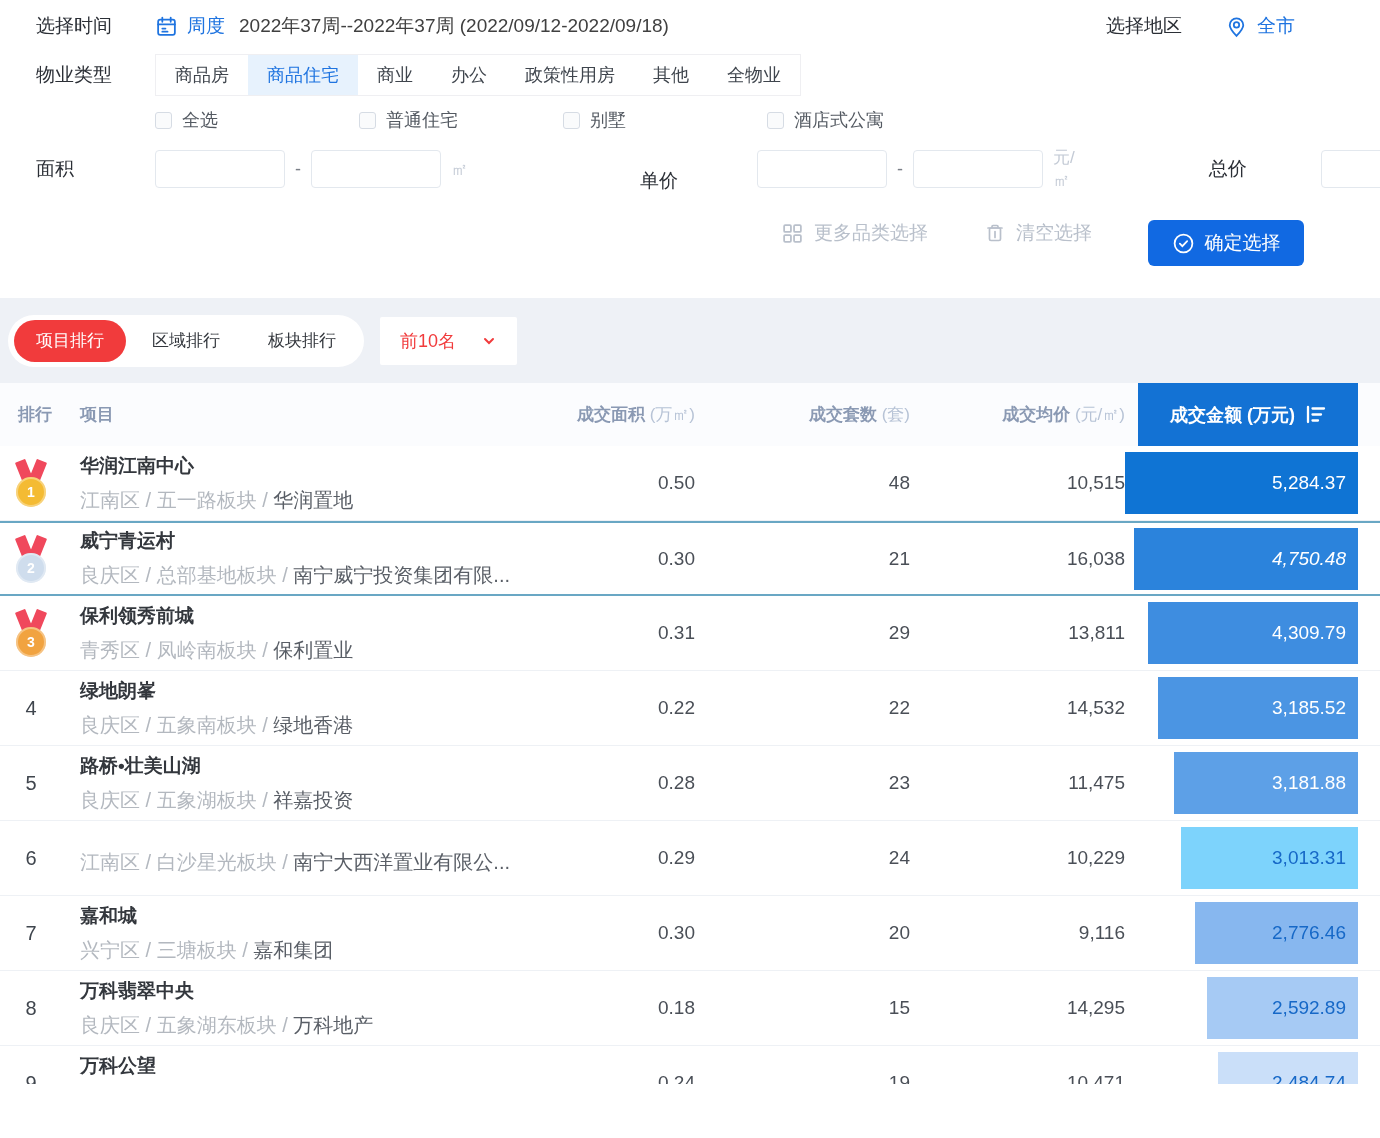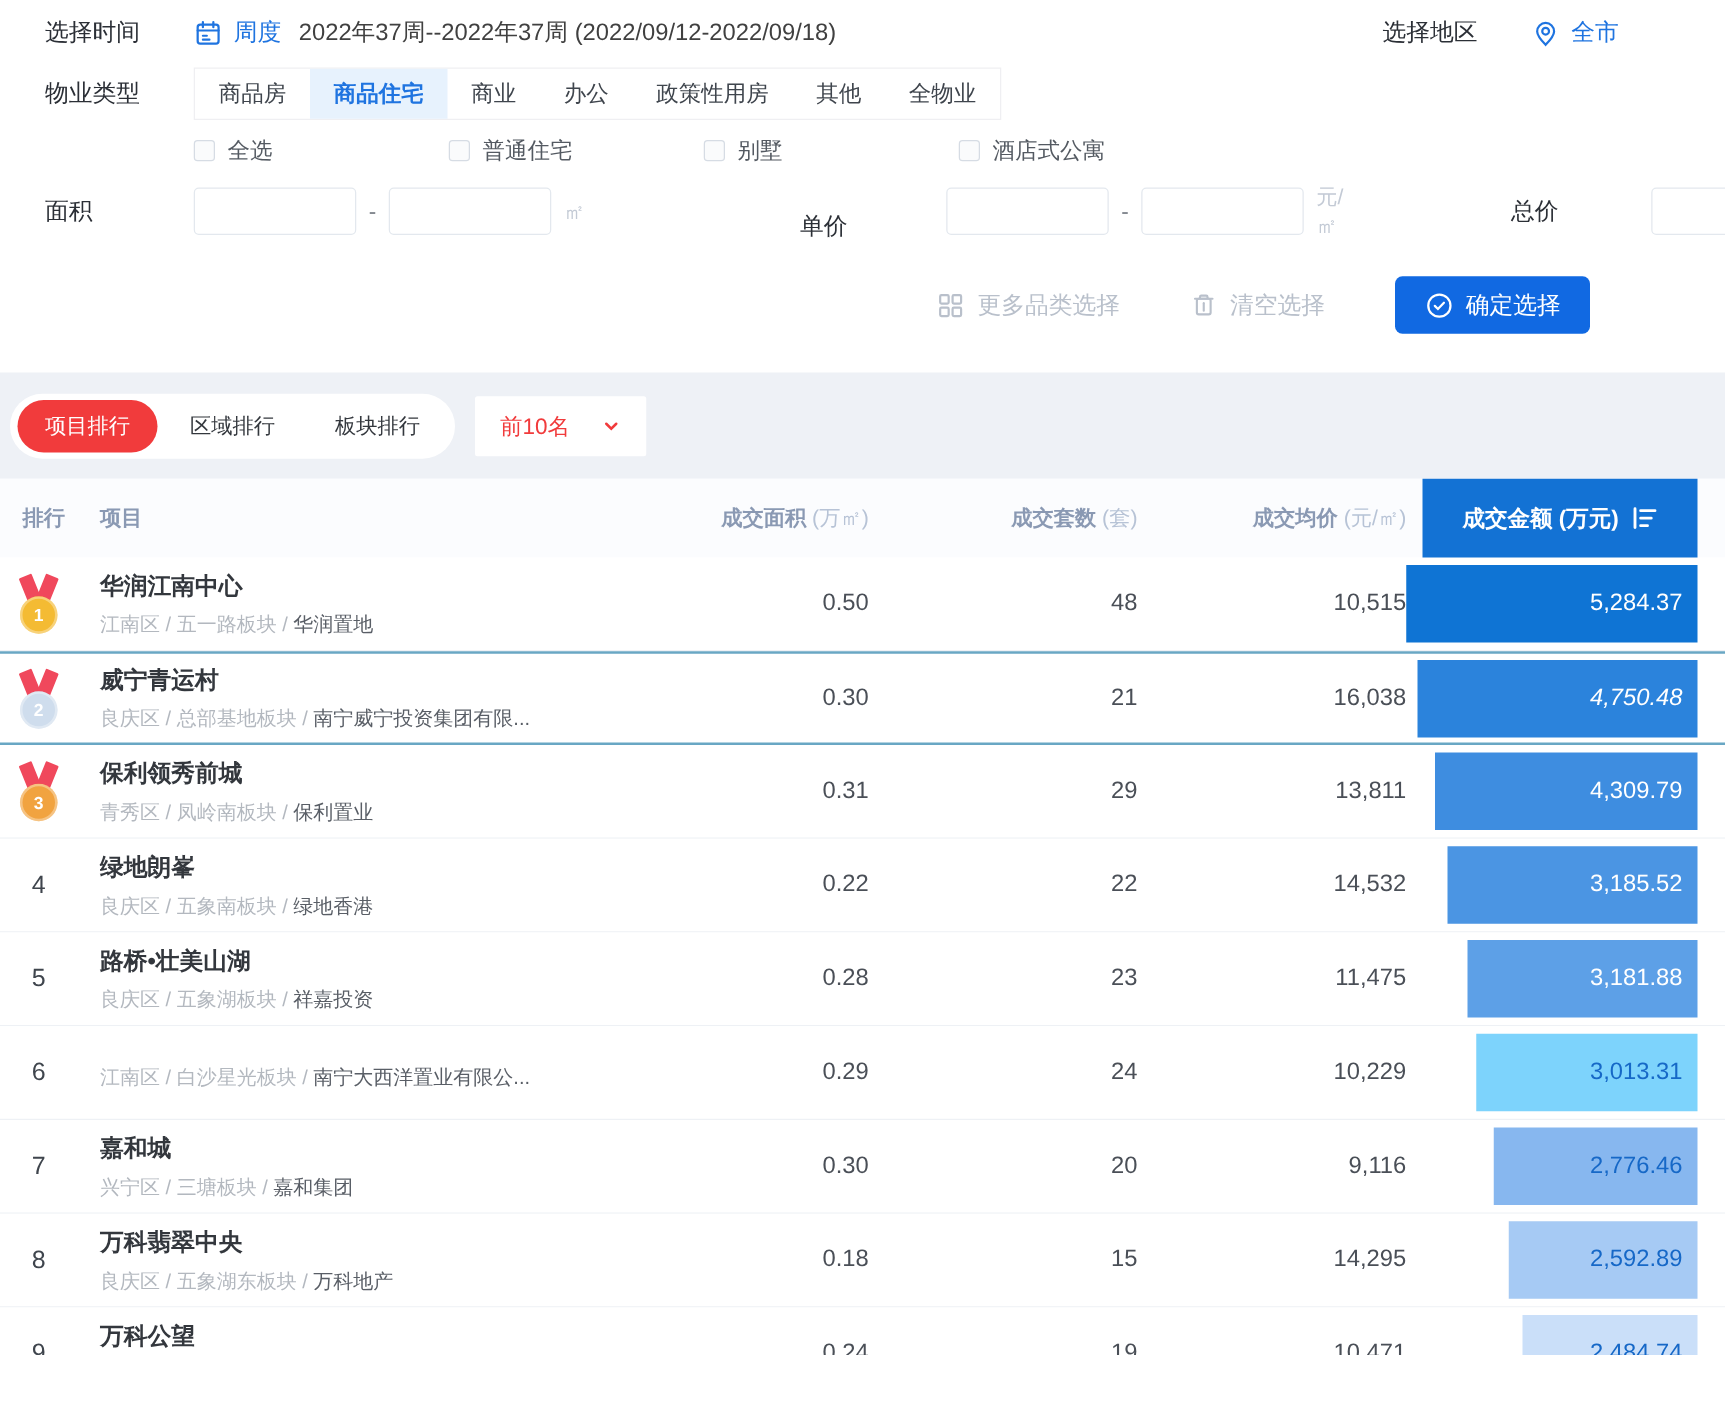--- a/index.html
+++ b/index.html
@@ -15,41 +15,41 @@
   .mode { margin-left:9px; }
   .range-text { margin-left:14px; font-size:19px; color:#404040; }
   .topbar .right { margin-left:auto; display:flex; align-items:center; padding-right:85px; }
   .topbar .right .icon { margin-left:42px; }
   .topbar .right .blue { margin-left:8px; }
 
   
   .type-row { margin:14px 0 0 36px; display:flex; align-items:center; height:42px; }
   .ptabs { display:flex; border:1px solid #efeff2; height:42px; }
   .ptab { padding:0 19px; line-height:40px; font-size:18px; color:#3f454d; cursor:pointer; white-space:nowrap; }
-  .ptab.active { background:#e7f2fd; color:#1f74e0;font-weight:bold; }
+  .ptab.active { background:#e7f2fd; color:#1f74e0; }
 
   
   .check-row { margin:8px 0 0 155px; height:32px; display:flex; align-items:center; }
   .chk { display:flex; align-items:center; width:204px; cursor:pointer; }
   .box { width:17px; height:17px; border:1px solid #d6dce4; border-radius:3px; background:#fafbfc; flex:0 0 auto; }
   .clabel { margin-left:10px; font-size:18px; color:#545a62; }
 
   
   .range-row { margin:14px 0 0 36px; height:38px; display:flex; align-items:center; }
   .rinput { width:130px; height:38px; border:1px solid #e3e8ee; border-radius:4px; background:#fff; outline:none; font-size:16px; padding:0 10px; color:#333; }
   .dash { margin:0 10px; color:#7a7f87; font-size:18px; }
   .unit { margin-left:10px; color:#c3cad5; font-size:17px; }
   .plabel { font-size:19px; color:#2b2f36; white-space:nowrap; }
   .lbl-price { margin-left:172px;margin-top:24px; }
   .gap-inp { margin-left:79px; }
   .lbl-total { margin-left:134px; }
   .cut { margin-left:74px; }
 
   
-  .action-row { margin-top:32px; height:48px; display:flex; align-items:center; justify-content:flex-end; padding-right:108px; }
+  .action-row { margin-top:32px; height:48px; display:flex; align-items:flex-start; justify-content:flex-end; padding-right:76px; }
   .ghost-btn { display:flex; align-items:center; gap:10px; color:#b9c0cb; font-size:19px; cursor:pointer; }
   .ghost-btn + .ghost-btn { margin-left:56px; }
   .confirm-btn { margin-left:56px; width:156px; height:46px; background:#1169e2; border-radius:6px; display:flex; align-items:center; justify-content:center; gap:10px; color:#fff; font-size:19px; cursor:pointer; }
 
   
   .rank-band { margin-top:30px; height:85px; background:#eef1f6; display:flex; align-items:center; padding-left:8px; }
   .pills-wrap { background:#fff; border-radius:26px; padding:5px 6px; display:flex; gap:4px; }
   .pill { padding:0 22px; line-height:42px; border-radius:21px; font-size:17px; color:#33373d; cursor:pointer; white-space:nowrap; }
   .pill.active { background:#f13b3c; color:#fff; }
   .top-select { margin-left:16px; background:#fff; height:48px; padding:0 20px; display:flex; align-items:center; gap:25px; color:#f13b3c; font-size:18px; cursor:pointer; border-radius:2px; }
@@ -63,21 +63,21 @@
   .h-unit { color:#b7c3d6; font-weight:normal; }
   .amt-h { display:flex; justify-content:flex-end; height:100%; }
   .amt-block { width:220px; height:100%; background:#1372d4; color:#fff; display:flex; align-items:center; justify-content:center; gap:9px; font-weight:bold; font-size:18px; cursor:pointer; white-space:nowrap; }
 
   .trow { height:75px; align-items:center; background:#fff; border-bottom:1px solid #eef1f5; }
   .trow.hl { border-top:2px solid #69a7c4; border-bottom:2px solid #69a7c4; }
   .rankc { text-align:center; }
   .rankn { font-size:20px; color:#3f454d; }
   .proj { padding-left:18px; overflow:hidden; }
   .pname { font-size:19px; font-weight:bold; color:#33373d; white-space:nowrap; }
-  .psub { margin-top:8px; font-size:16px; white-space:nowrap; }
+  .psub { margin-top:8px; font-size:20px; white-space:nowrap; }
   .loc { color:#b3b8bf; }
   .dev { color:#595e66; }
   .num { text-align:right; font-size:19px; color:#4a4f57; }
   .amt { display:flex; justify-content:flex-end; align-items:center; height:100%; }
   .bar { height:62px; display:flex; align-items:center; justify-content:flex-end; padding-right:12px; font-size:19px; }
 
   
   .medal { position:relative; width:38px; height:48px; margin:0 auto; display:block; }
   .rib { position:absolute; top:1px; width:11px; height:24px; background:#f0485c; border-radius:1px; }
   .rib.l { left:7px; transform:rotate(-22deg); }

